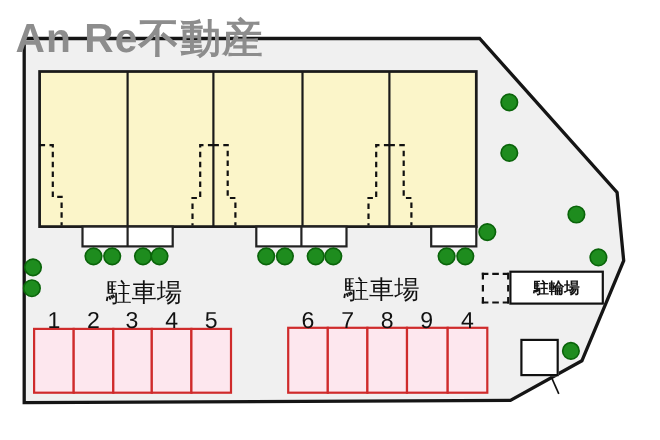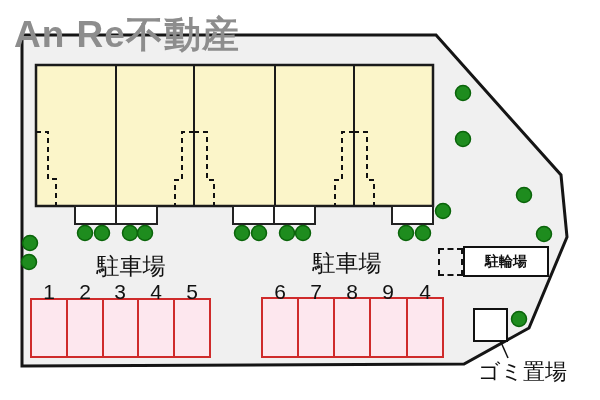--- a/index.html
+++ b/index.html
@@ -119,15 +119,14 @@
   <div class="txt stall-num" style="left:262px">6</div>
   <div class="txt stall-num" style="left:298px">7</div>
   <div class="txt stall-num" style="left:334px">8</div>
   <div class="txt stall-num" style="left:370px">9</div>
   <div class="txt stall-num" style="left:407px">4</div>
 
   <div class="bike-dashed"></div>
   <div class="bike-box">駐輪場</div>
 
   <div class="garbage-box"></div>
-  <div class="txt garbage-label">ゴミ置場</div>
 
 </div>
 
 </body></html>

